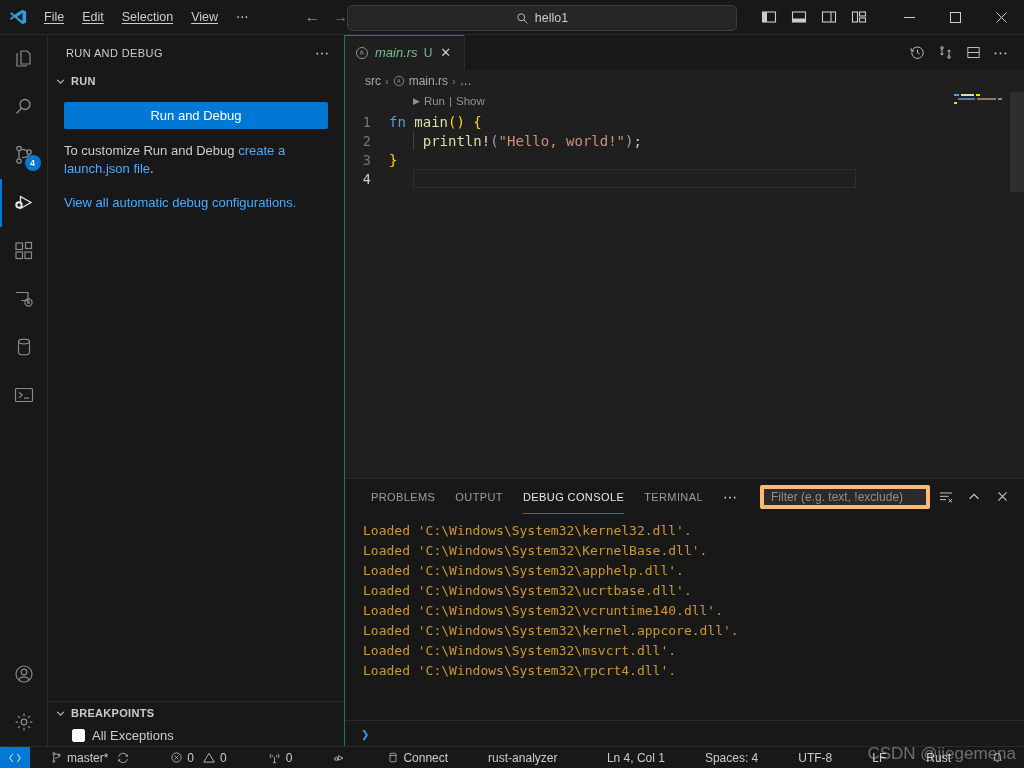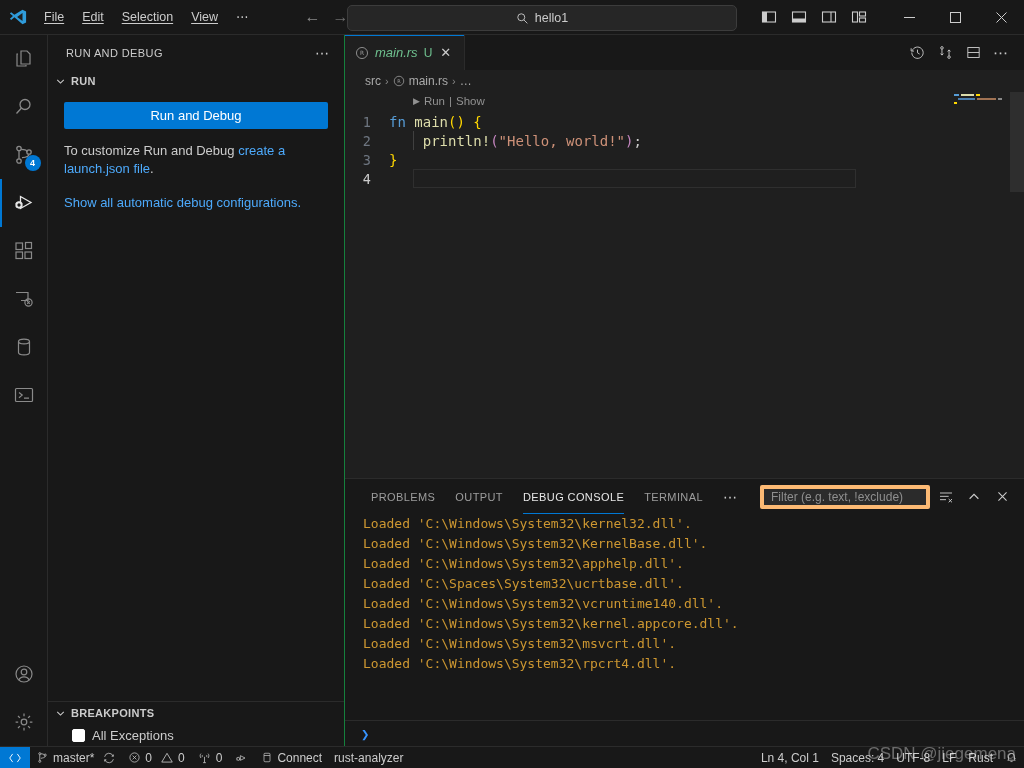--- a/index.html
+++ b/index.html
@@ -161,21 +161,21 @@
   .k-str { color: #ce9178; }
   .k-punc { color: #cccccc; }
   .k-pink { color: #c586c0; }
 
   .minimap { width: 78px; flex: none; position: relative; background: #1f1f1f; }
   .mm-line { position: absolute; height: 2px; }
   .mm-scroll { position: absolute; right: 0; top: 0; width: 14px; bottom: 0; }
   .mm-slider { position: absolute; right: 0; top: 0; width: 14px; height: 100px; background: #4f4f4f55; }
 
   
-  .panel { height: 268px; flex: none; background: #181818; display: flex; flex-direction: column; border-top: 1px solid #2b2b2b; }
+  .panel { height: 268px; flex: none; background: #181818; display: flex; flex-direction: column; border-top: 1px solid #2b2b2b; gap: 7px; }
   .panel-head { height: 35px; display: flex; align-items: center; flex: none; padding-left: 16px; }
   .ptabs { display: flex; align-items: stretch; height: 35px; gap: 0; }
   .ptab {
     display: flex; align-items: center; padding: 0 10px; font-size: 11px; letter-spacing: .4px;
     color: #9d9d9d; text-transform: uppercase; position: relative;
   }
   .ptab.active { color: #e7e7e7; }
   .ptab.active::after {
     content: ""; position: absolute; left: 10px; right: 10px; bottom: 0; height: 1px; background: #0078d4;
   }
@@ -204,21 +204,21 @@
 
   
   .statusbar {
     height: 22px; background: #181818; display: flex; align-items: center; flex: none;
     font-size: 12px; color: #cccccc; border-top: 1px solid #2b2b2b;
   }
   .remote {
     background: #0078d4; color: #ffffff; height: 22px; display: flex; align-items: center;
     padding: 0 8px;
   }
-  .sitem { display: flex; align-items: center; gap: 4px; padding: 0 6px; height: 22px; font-size: 12px; }
+  .sitem { display: flex; align-items: center; gap: 4px; padding: 0 20px; height: 22px; font-size: 12px; }
   .sb-right { margin-left: auto; display: flex; align-items: center; }
   .watermark {
     position: absolute; right: 8px; bottom: 4px; font-size: 17px; color: #ffffff5c;
     font-family: "Liberation Sans", sans-serif; pointer-events: none; white-space: nowrap;
   }
   svg { display: block; }
 </style>
 </head>
 <body>
 
@@ -391,21 +391,21 @@
         </span>
         <span>RUN</span>
       </div>
 
       <div class="sb-content">
         <button class="run-btn">Run and Debug</button>
         <div class="sb-para">
           <span>To customize Run and Debug </span><span class="lnk">create a launch.json file</span><span>.</span>
         </div>
         <div class="sb-para2">
-          <span class="lnk">Show all automatic debug configurations.</span>
+          <span class="lnk">View all automatic debug configurations.</span>
         </div>
       </div>
 
       <div class="sb-spacer"></div>
 
       <div class="bp-section">
         <div class="section-header">
           <span class="chev">
             <svg width="13" height="13" viewBox="0 0 16 16" fill="none" stroke="currentColor" stroke-width="1.3">
                 <path d="M4 6l4 4 4-4"></path>
@@ -553,21 +553,21 @@
                   <path d="M3 3l10 10M13 3L3 13"></path>
                 </svg>
             </div>
           </div>
         </div>
 
         <div class="console">
           <div class="cons-line c-yellow">Loaded 'C:\Windows\System32\kernel32.dll'.</div>
           <div class="cons-line c-yellow">Loaded 'C:\Windows\System32\KernelBase.dll'.</div>
           <div class="cons-line c-yellow">Loaded 'C:\Windows\System32\apphelp.dll'.</div>
-          <div class="cons-line c-yellow">Loaded 'C:\Spaces\System32\ucrtbase.dll'.</div>
+          <div class="cons-line c-yellow">Loaded 'C:\Windows\System32\ucrtbase.dll'.</div>
           <div class="cons-line c-yellow">Loaded 'C:\Windows\System32\vcruntime140.dll'.</div>
           <div class="cons-line c-yellow">Loaded 'C:\Windows\System32\kernel.appcore.dll'.</div>
           <div class="cons-line c-yellow">Loaded 'C:\Windows\System32\msvcrt.dll'.</div>
           <div class="cons-line c-yellow">Loaded 'C:\Windows\System32\rpcrt4.dll'.</div>
         </div>
 
         <div class="repl-input">
           <span class="repl-chev">❯</span>
         </div>
       </div>

